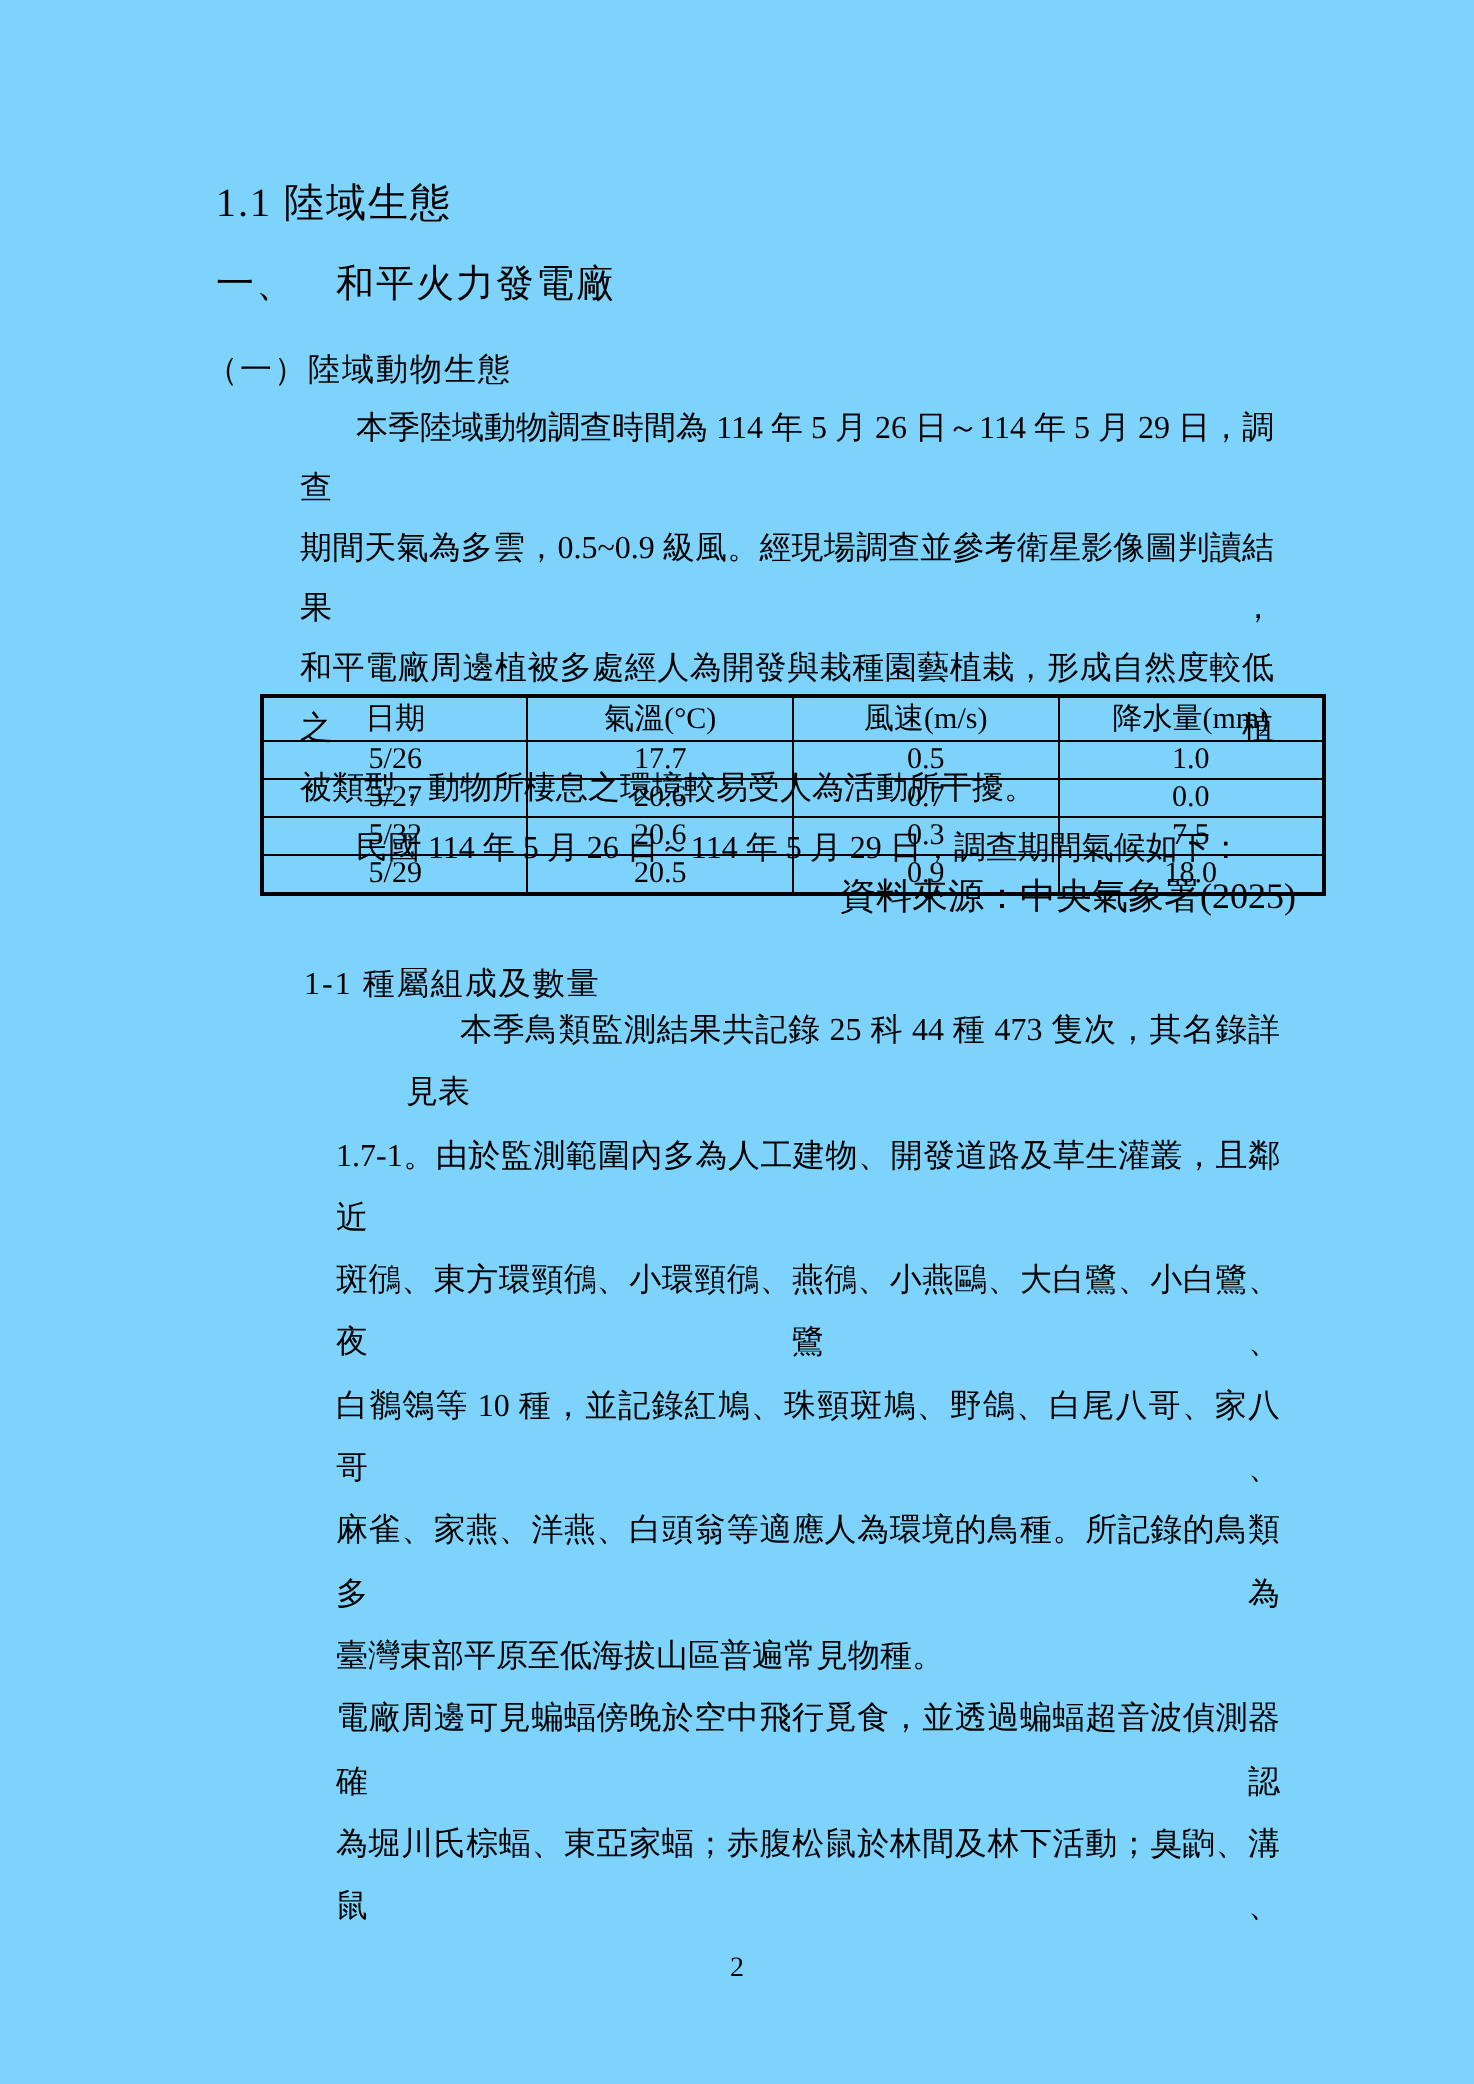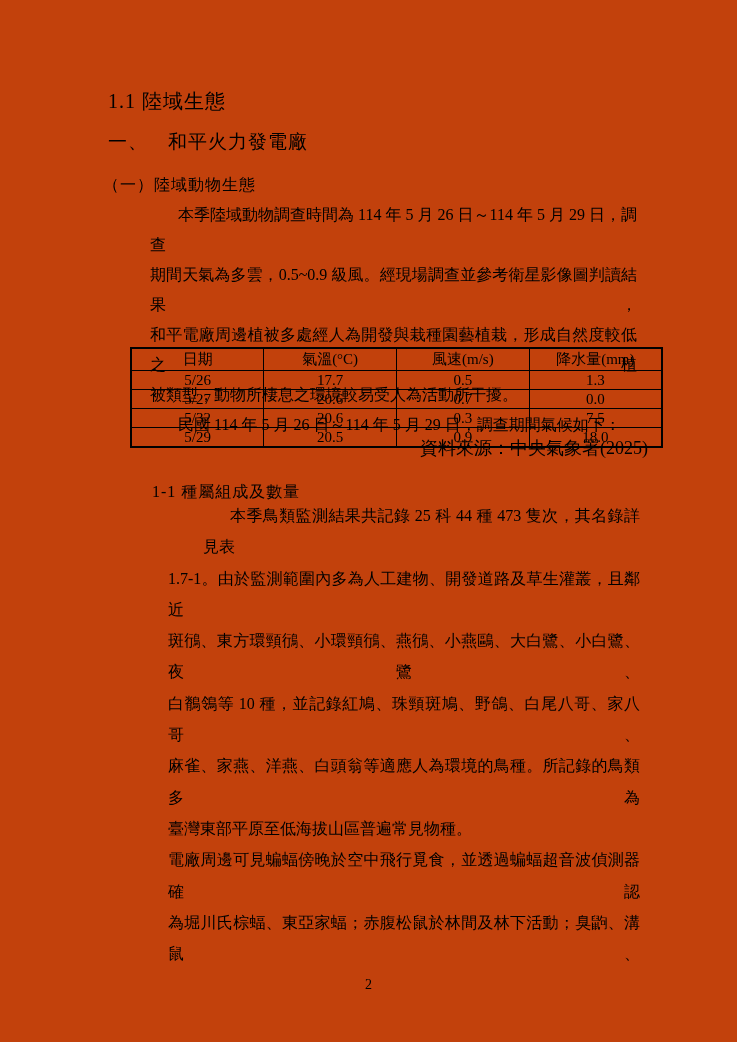--- a/index.html
+++ b/index.html
@@ -1,20 +1,20 @@
 <!DOCTYPE html>
 <html lang="zh-Hant"><head>
 <meta charset="utf-8">
 <style>
   html, body { margin: 0; padding: 0; background: #ffffff; }
   .page {
     position: relative;
     width: 737px;
     height: 1042px;
-    background: #c2410c;
+    background: #7dd3fc;
     color: #000000;
     font-family: "Liberation Serif", "DejaVu Serif", serif;
     overflow: hidden;
   }
   .abs { position: absolute; }
 
   .h1 { left: 108px; top: 88px;  font-size: 20px; letter-spacing: 1px; }
   .h2 { left: 108px; top: 129px; font-size: 19px; letter-spacing: 1px; }
   .h3 { left: 103px; top: 175px; font-size: 16px; letter-spacing: 1px; }
   .h4 { left: 152px; top: 482px; font-size: 16px; letter-spacing: 1px; }
@@ -89,21 +89,21 @@
         <th>氣溫(°C)</th>
         <th>風速(m/s)</th>
         <th>降水量(mm)</th>
       </tr>
     </thead>
     <tbody>
       <tr>
         <td>5/26</td>
         <td>17.7</td>
         <td>0.5</td>
-        <td>1.3</td>
+        <td>1.0</td>
       </tr>
       <tr>
         <td>5/27</td>
         <td>20.6</td>
         <td>0.7</td>
         <td>0.0</td>
       </tr>
       <tr>
         <td>5/32</td>
         <td>20.6</td>

